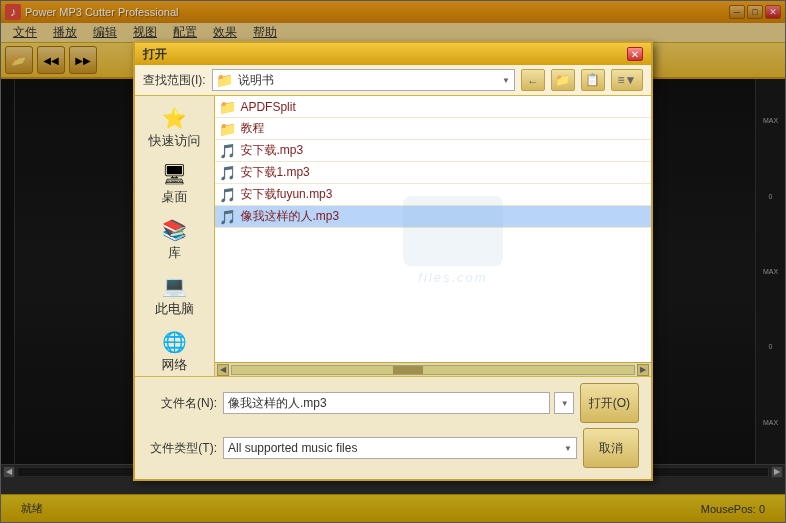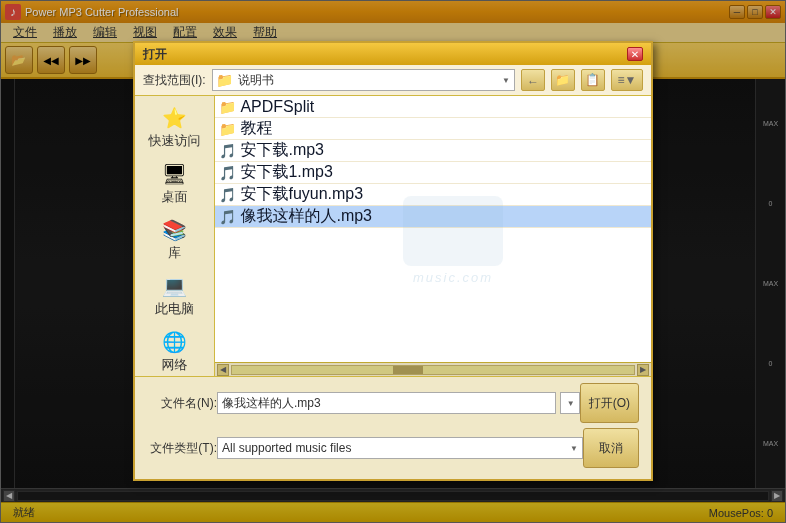--- a/index.html
+++ b/index.html
@@ -130,27 +130,28 @@
     .scroll-track {
       flex: 1;
       height: 10px;
       background: #1a1a1a;
       border: 1px solid #333;
       margin: 0 2px;
     }
 
     
     .status-bar {
-      height: 20px;
+      height: 28px;
       background: linear-gradient(180deg, #e8c820 0%, #d4a800 100%);
       display: flex;
       align-items: center;
-      padding: 0 12px;
+      padding: 0 20px;
       flex-shrink: 0;
       border-top: 1px solid #b89000;
+      margin-top: 16px;
     }
     .status-text { color: #333; font-size: 11px; flex: 1; }
     .status-mousepos { color: #333; font-size: 11px; }
 
     
     .dialog-overlay {
       position: absolute;
       top: 0; left: 0; right: 0; bottom: 0;
       background: rgba(0,0,0,0.2);
       display: flex;
@@ -286,21 +287,21 @@
       height: 22px;
       display: flex;
       align-items: center;
       padding: 0 4px;
       cursor: pointer;
       border-bottom: 1px solid #f0e8d0;
     }
     .file-row.selected { background: #b8d4f8; }
     .file-row.folder { }
     .file-icon { font-size: 14px; margin-right: 4px; }
-    .file-name { flex: 1; font-size: 16px; color: #0f172a; }
+    .file-name { flex: 1; font-size: 12px; color: #7f1d1d; }
 
     
     .file-list-hscroll {
       height: 14px;
       background: #e0d8b8;
       border-top: 1px solid #c0a830;
       display: flex;
       align-items: center;
       padding: 0 2px;
     }
@@ -328,20 +329,21 @@
     
     .dialog-form {
       background: #f0e8c8;
       padding: 6px 12px;
       border-top: 1px solid #d0b840;
     }
     .form-row {
       display: flex;
       align-items: center;
       margin-bottom: 5px;
+      gap: 6px;
     }
     .form-label {
       width: 70px;
       text-align: right;
       color: #333;
       font-size: 12px;
     }
     .form-input-wrap {
       display: flex;
       flex: 1;
@@ -526,21 +528,21 @@
               <div class="hscroll-thumb"></div>
             </div>
             <div class="hscroll-arrow">▶</div>
           </div>
         </div>
       </div>
 
       <div style="position:relative;">
         <div style="position:absolute;top:-180px;left:50%;transform:translateX(10%);opacity:0.25;pointer-events:none;text-align:center;">
           <div style="width:100px;height:70px;background:#8ab4d0;border-radius:8px;opacity:0.5;margin:0 auto;"></div>
-          <div style="font-size:13px;color:#8ab4d0;font-style:italic;letter-spacing:2px;margin-top:4px;">music.com</div>
+          <div style="font-size:13px;color:#8ab4d0;font-style:italic;letter-spacing:2px;margin-top:4px;">files.com</div>
         </div>
       </div>
 
       <div class="dialog-form">
         <div class="form-row">
           <span class="form-label">文件名(N):</span>
           <div class="form-input-wrap">
             <input class="form-input" type="text" value="像我这样的人.mp3" style="">
             <div class="form-combo" style="width:20px;">
               <span class="form-combo-arrow">▼</span>

